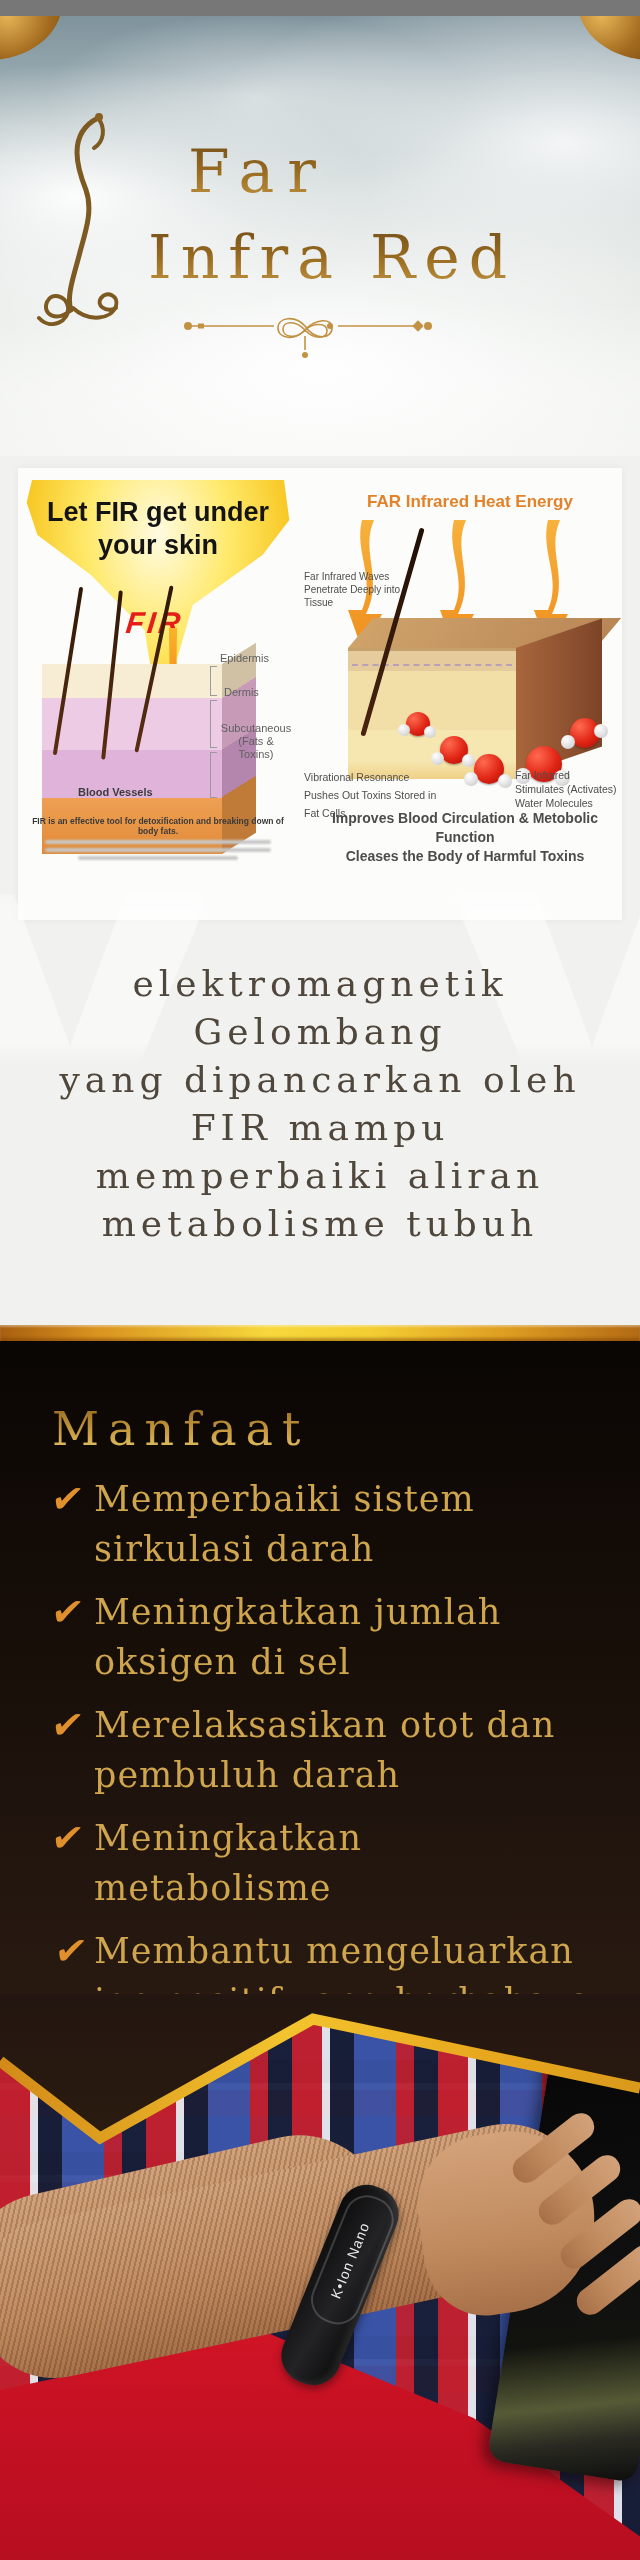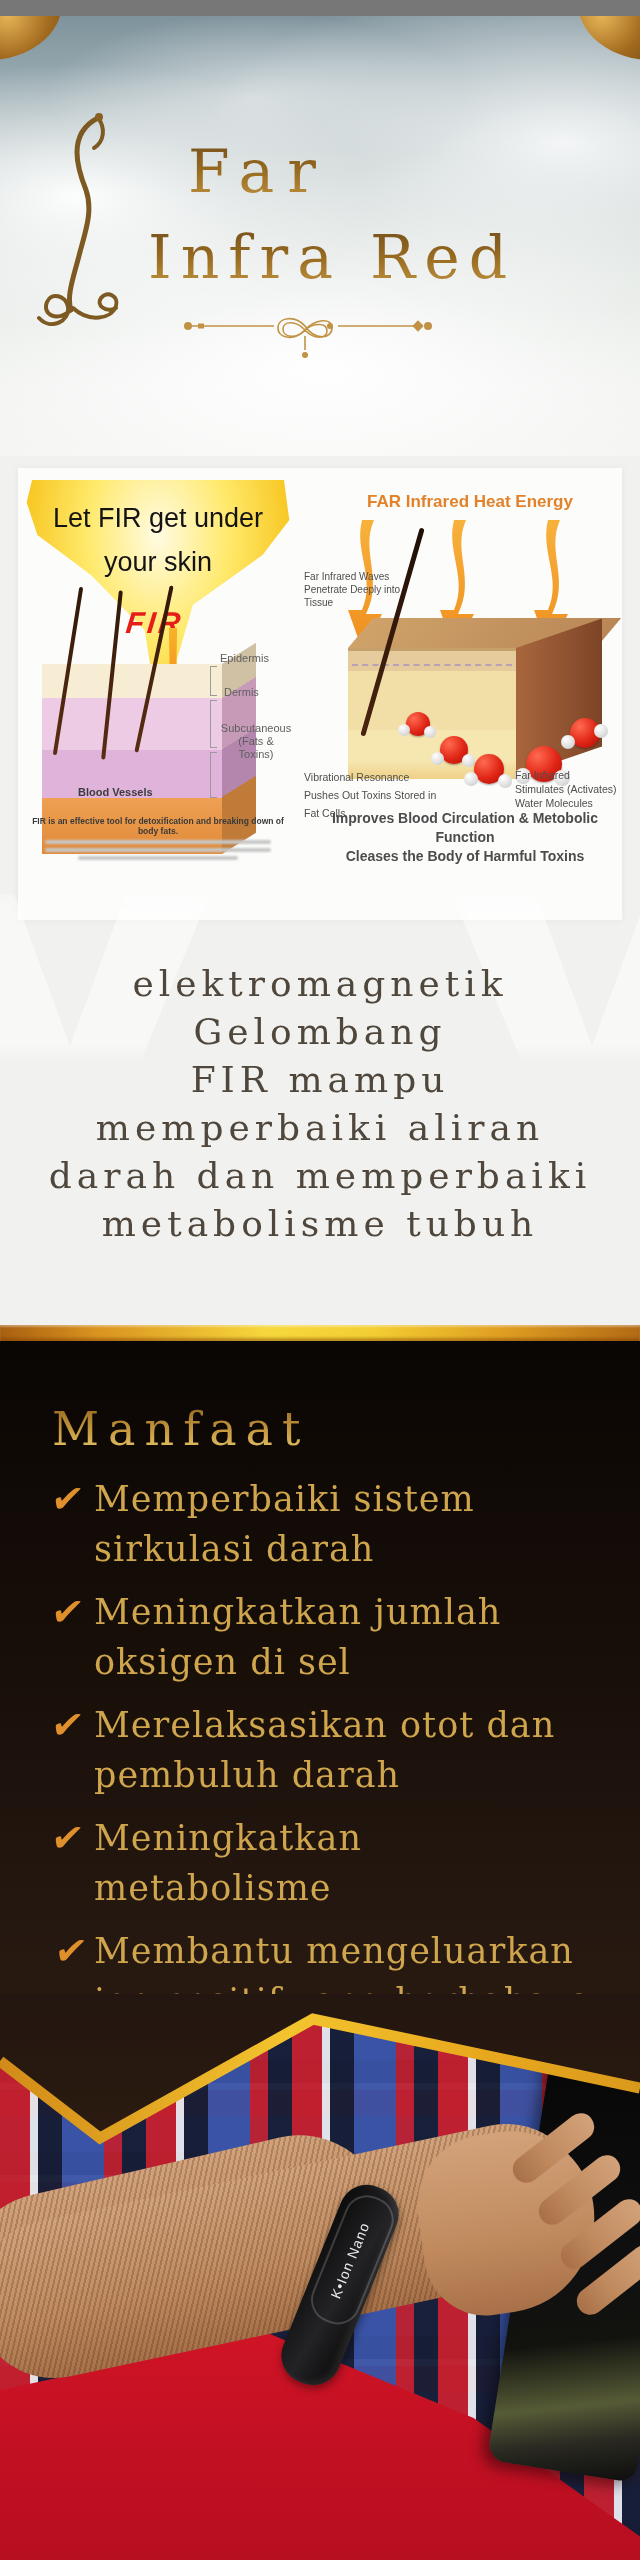--- a/index.html
+++ b/index.html
@@ -25,21 +25,21 @@
   .title-l2{font-size:60px;letter-spacing:9px;line-height:74px;margin-top:12px;}
 
   
   .lightbg{left:0;top:440px;width:640px;height:885px;background:#f1f1ef;}
   .panel{left:18px;top:452px;width:604px;height:452px;background:#fcfcfb;box-shadow:0 0 8px rgba(0,0,0,.05);}
 
   
   .blob{left:6px;top:12px;width:268px;height:250px;
     background:radial-gradient(ellipse at 50% 22%,#fffbe2 0%,#ffe96a 38%,#f7c51f 72%,#f0ad14 100%);
     clip-path:polygon(3% 0,97% 0,99% 16%,89% 30%,63% 50%,57% 72%,58% 100%,51% 100%,45% 60%,25% 38%,5% 22%,1% 9%);}
-  .blob-text{left:22px;top:28px;width:236px;text-align:center;font-weight:400;font-size:27px;line-height:44px;color:#141414;}
+  .blob-text{left:22px;top:28px;width:236px;text-align:center;font-weight:700;font-size:27px;line-height:33px;color:#141414;}
   .fir-label{left:108px;top:138px;font-size:30px;font-weight:800;font-style:italic;letter-spacing:3px;color:#e61e18;transform:skewX(-6deg);}
   .red-arrow{left:138px;top:160px;width:34px;height:226px;
     background:linear-gradient(180deg,#f9b32a 0%,#f07414 45%,#e41410 100%);
     clip-path:polygon(38% 0,62% 0,56% 52%,100% 52%,50% 100%,0 52%,44% 52%);}
   .skin-box{left:24px;top:196px;width:180px;height:190px;}
   .skl{width:100%;}
   .skl1{height:34px;background:#f7ecd4;}
   .skl2{height:52px;background:#eecbe4;}
   .skl3{height:48px;background:#dfb3da;}
   .skl4{height:56px;background:linear-gradient(180deg,#efa054,#e08a38);}
@@ -249,23 +249,23 @@
       <div>Cleases the Body of Harmful Toxins</div>
     </div>
   </div>
 
   <div class="abs wm wm1"></div>
   <div class="abs wm wm2"></div>
 
   <div class="abs intro">
     <div>elektromagnetik</div>
     <div>Gelombang</div>
+    <div>yang dipancarkan oleh</div>
     <div>FIR mampu</div>
     <div>memperbaiki aliran</div>
-    <div>darah dan memperbaiki</div>
     <div>metabolisme tubuh</div>
   </div>
 
   <div class="abs goldbar"></div>
   <div class="abs dark"></div>
 
   <div class="abs benefit-heading">Manfaat</div>
 
   <div class="abs benefits">
     <div class="benefit-item">

